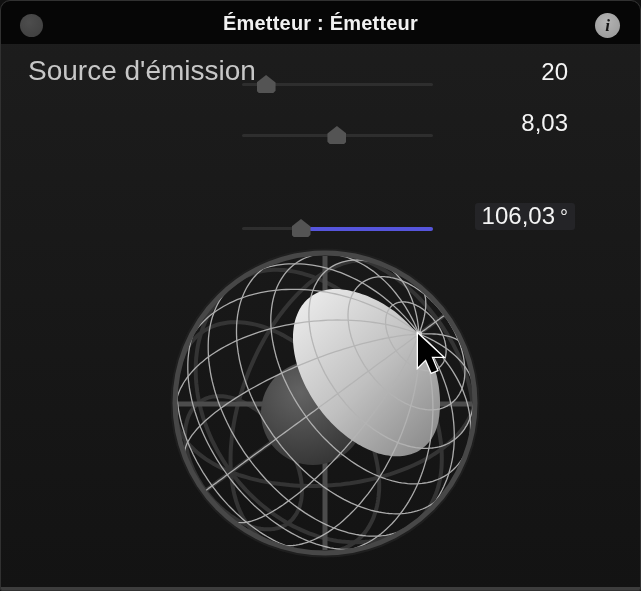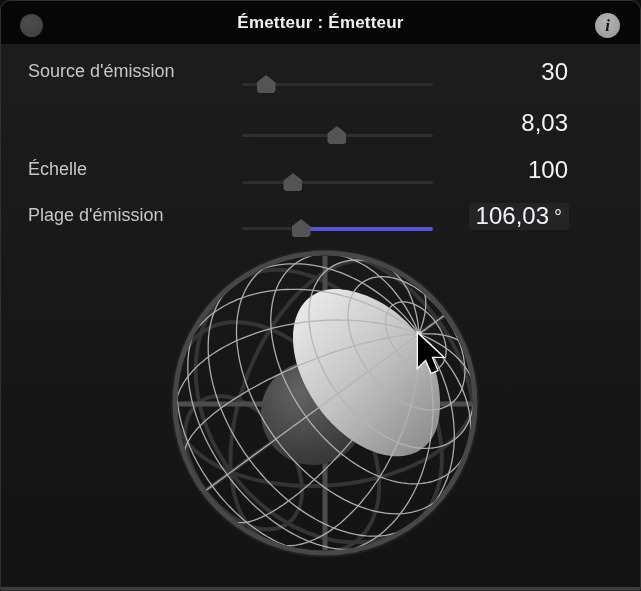--- a/index.html
+++ b/index.html
@@ -5,33 +5,33 @@
   html,body{margin:0;padding:0;background:#101010;}
   #panel{
     position:relative;width:641px;height:591px;box-sizing:border-box;
     background:linear-gradient(#1d1d1d,#131313);
     border:1px solid #313131;border-radius:10px 10px 2px 2px;overflow:hidden;
     font-family:"Liberation Sans",sans-serif;
     -webkit-font-smoothing:antialiased;
   }
   .titlebar{position:absolute;top:0;left:0;right:0;height:43px;background:#060606;border-radius:9px 9px 0 0;}
   .title{position:absolute;left:0;right:0;top:0;height:43px;line-height:44px;text-align:center;
-    font-size:17px;font-weight:700;color:#f1f1f1;letter-spacing:.2px;}
+    font-size:20px;font-weight:700;color:#f1f1f1;letter-spacing:.2px;}
   .close-btn{position:absolute;left:19px;top:13px;width:23px;height:23px;border-radius:50%;
     background:radial-gradient(circle at 40% 35%,#4d4d4d,#3d3d3d);cursor:default;}
   .info-btn{position:absolute;right:20px;top:12px;width:25px;height:25px;border-radius:50%;
     background:radial-gradient(circle at 45% 35%,#b4b4b4,#969696);
     color:#161616;font-family:"Liberation Serif",serif;font-style:italic;font-weight:700;
     font-size:17px;text-align:center;line-height:25px;}
   .hud-row{position:absolute;left:0;width:100%;height:44px;}
   .row-1{top:49px}.row-2{top:100px}.row-3{top:147px}.row-4{top:193px}
-  .row-label{position:absolute;left:27px;top:8px;font-size:18px;line-height:26px;color:#c7c7c7;white-space:nowrap;}
+  .row-label{position:absolute;left:27px;top:8px;font-size:28px;line-height:26px;color:#c7c7c7;white-space:nowrap;}
   .row-value{position:absolute;right:72px;top:9px;font-size:24px;line-height:26px;color:#f4f4f4;
     text-align:right;white-space:nowrap;}
-  .value-highlight{background:#242427;border-radius:3px;padding:0 7px;right:71px;}
+  .value-highlight{background:#242427;border-radius:3px;padding:0 7px;right:65px;}
   .unit{font-size:20px;margin-left:5px;color:#e8e8e8;}
   .track{position:absolute;left:241px;top:33px;width:191px;height:3px;background:#2e2e2e;border-radius:2px;}
   .fill{position:absolute;top:32.5px;height:4px;border-radius:2px;display:none;}
   .thumb{position:absolute;top:25px;width:19px;height:18px;background:#545454;
     clip-path:polygon(50% 0%,100% 42%,100% 88%,88% 100%,12% 100%,0% 88%,0% 42%);}
   #sphere-svg{position:absolute;left:0;top:0;}
   .bottom-edge{position:absolute;bottom:0;left:0;right:0;height:3px;background:#3d3d3d;}
 </style>
 </head>
 <body>
@@ -98,40 +98,32 @@
     <div class="title">Émetteur : Émetteur</div>
     <div class="close-btn"></div>
     <div class="info-btn">i</div>
   </div>
 
   <div class="hud-row row-1">
     <div class="row-label">Source d'émission</div>
     <div class="track"></div>
 
     <div class="thumb" style="left: 255.566px;"></div>
-    <div class="row-value"><span>30</span></div>
+    <div class="row-value"><span>20</span></div>
   </div>
 
   <div class="hud-row row-2">
     <div class="track"></div>
 
     <div class="thumb" style="left: 326.427px;"></div>
     <div class="row-value"><span>8,03</span></div>
   </div>
 
-  <div class="hud-row row-3">
-    <div class="row-label">Échelle</div>
-    <div class="track"></div>
-
-    <div class="thumb" style="left: 282.497px;"></div>
-    <div class="row-value"><span>100</span></div>
-  </div>
 
   <div class="hud-row row-4">
-    <div class="row-label">Plage d'émission</div>
     <div class="track"></div>
     <div class="fill" style="display: block; left: 308.019px; width: 123.981px; background: rgb(86, 85, 220);"></div>
     <div class="thumb" style="left: 290.519px;"></div>
     <div class="row-value value-highlight"><span>106,03</span><span class="unit">°</span></div>
   </div>
 
   <div class="bottom-edge"></div>
 </div>
 
 </body></html>

